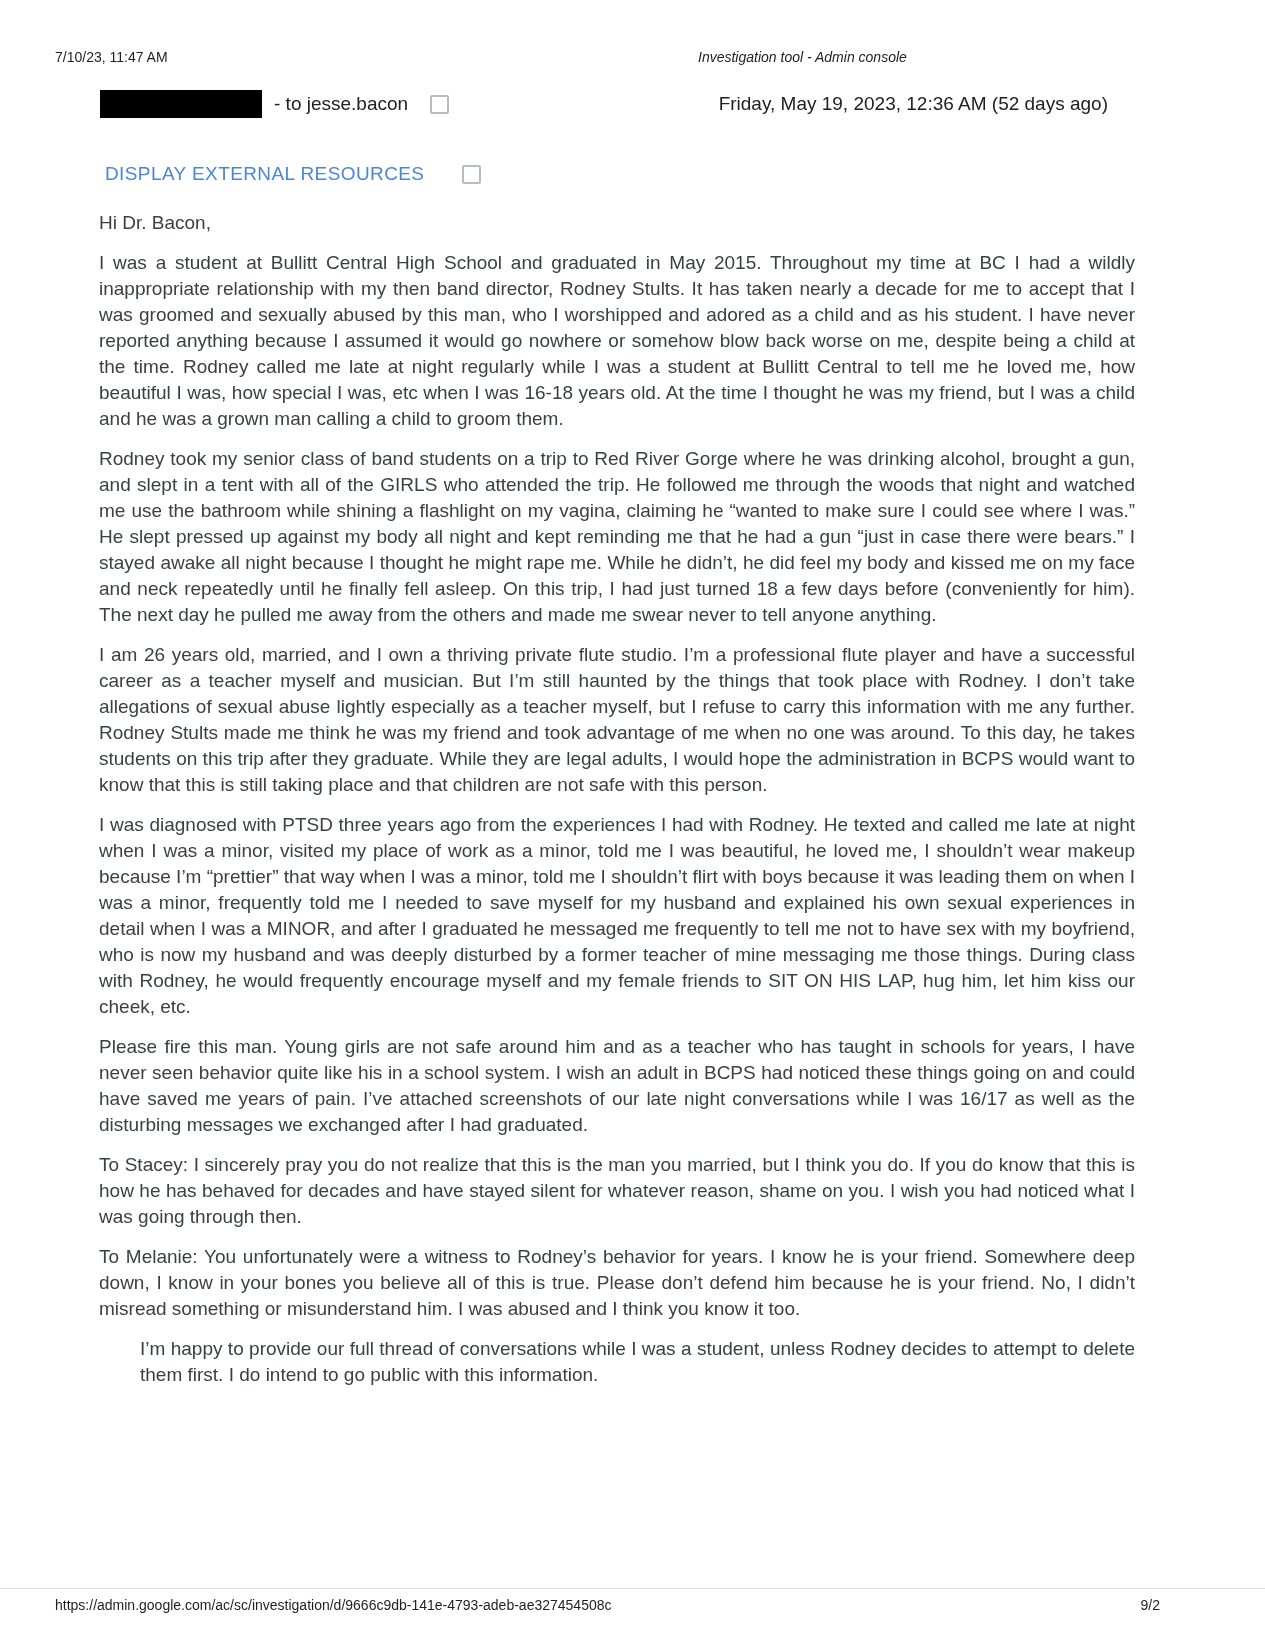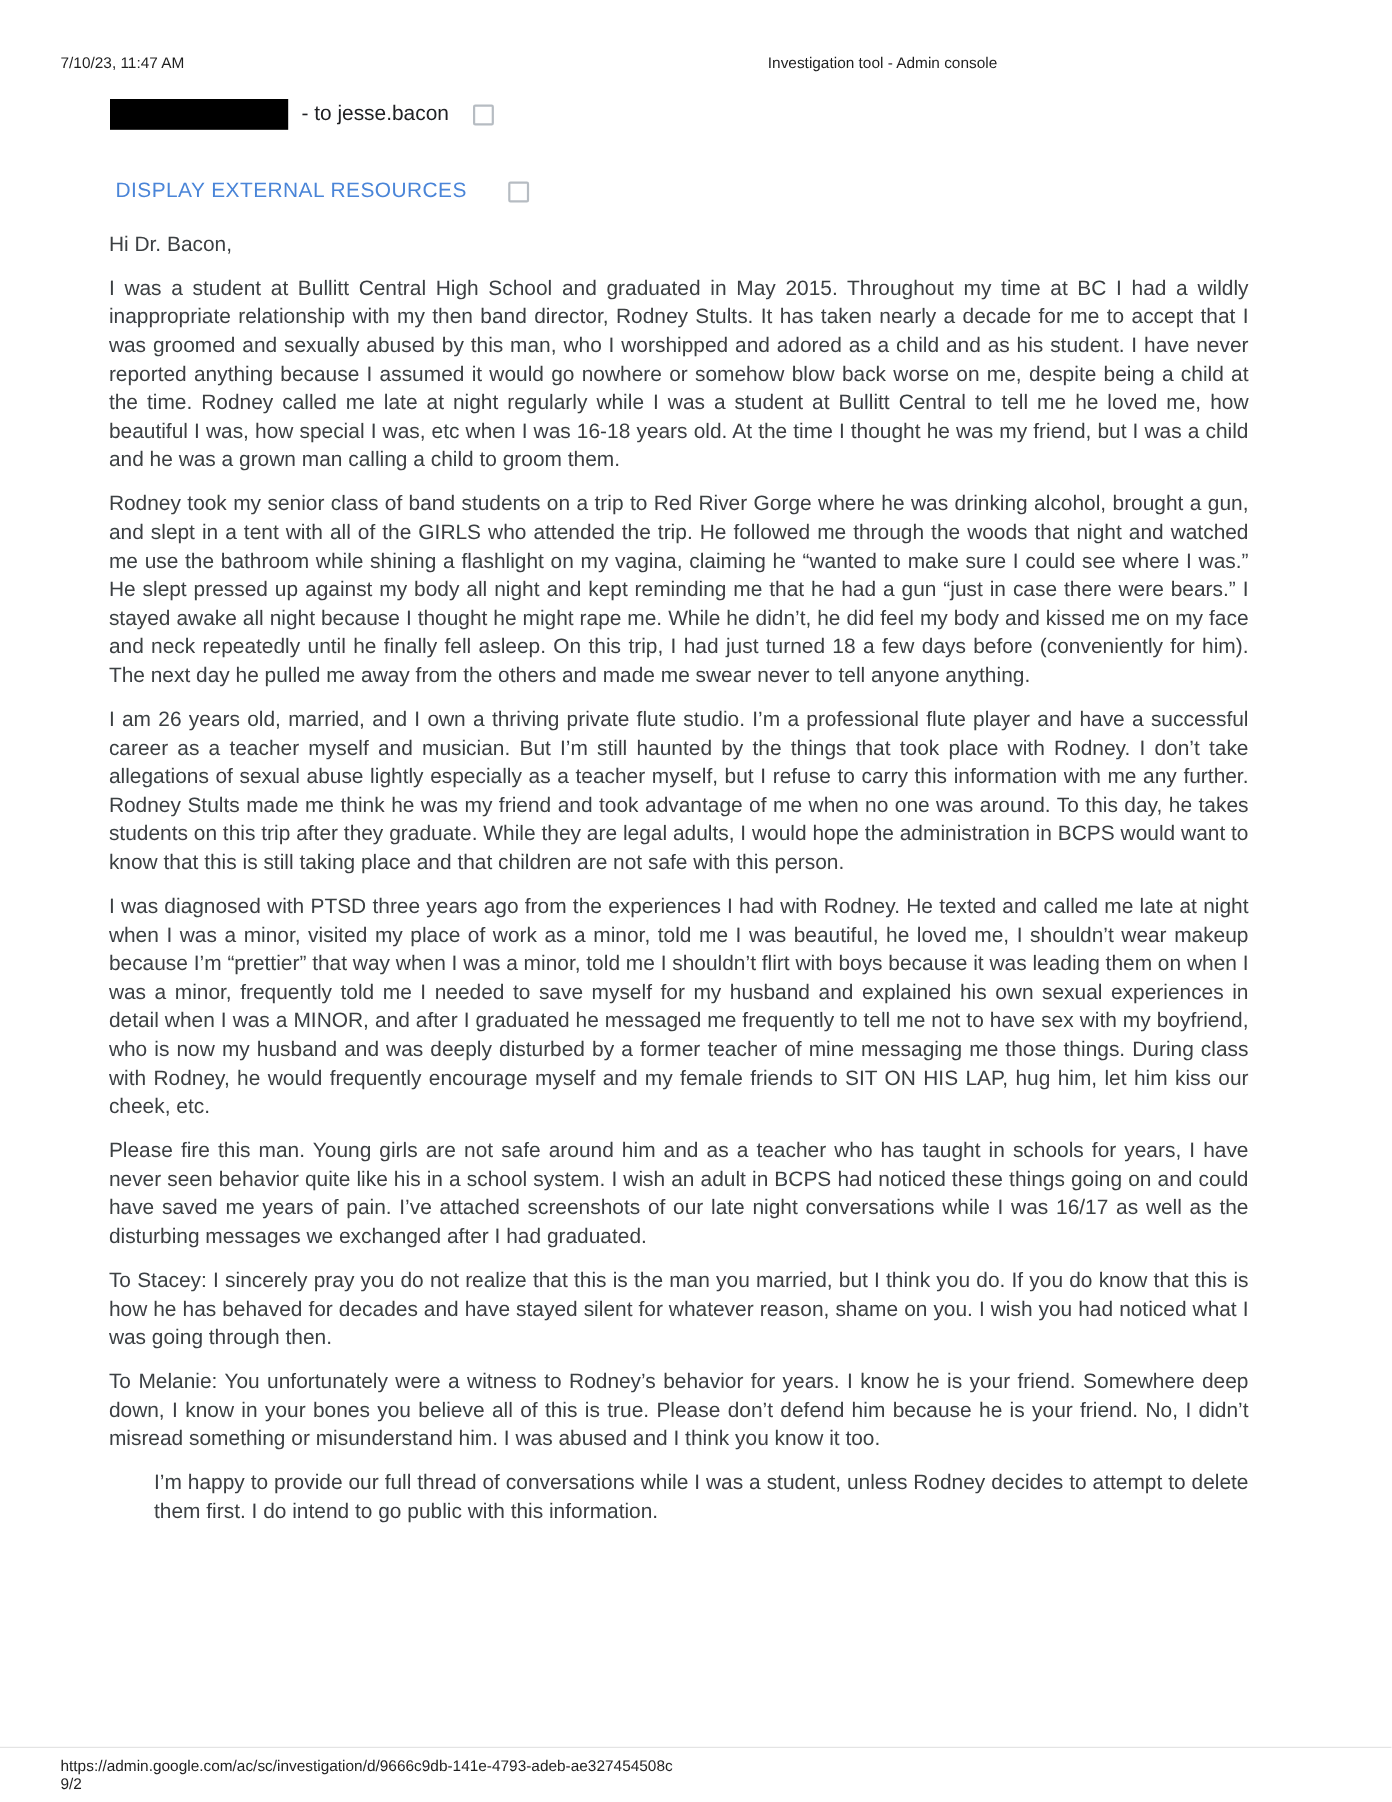--- a/index.html
+++ b/index.html
@@ -18,21 +18,21 @@
   
   .print-header {
     position: absolute;
     top: 26px; left: 55px; right: 55px;
     height: 20px;
     font-size: 14px;
     color: var(--print-chrome-text, #1f1f1f);
     margin-top: 23px;
   }
   .ph-left { position: absolute; left: 0; top: 0; white-space: nowrap; }
-  .ph-center { position: absolute; left: 643px; top: 0; white-space: nowrap; }
+  .ph-center { position: absolute; left: 643px; top: 0; white-space: nowrap; font-style: italic; }
 
   
   .email-header {
     position: absolute;
     top: 90px; left: 100px; right: 157px;
     display: flex;
     justify-content: space-between;
     align-items: center;
     font-size: 19px;
     color: #202124;
@@ -91,41 +91,41 @@
   
   .print-footer {
     position: absolute;
     top: 1588px; left: 0; right: 0;
     border-top: 1px solid var(--footer-rule, #e2e2e2);
     padding: 8px 105px 0 55px;
     display: flex;
     justify-content: space-between;
     font-size: 14px;
     color: var(--print-chrome-text, #1f1f1f);
-    flex-direction: column;
   }
   .pf-left { white-space: nowrap; }
   .pf-right { white-space: nowrap; }
 </style>
 </head>
 <body>
 
 <div class="page">
 
   <header class="print-header">
     <span class="ph-left">7/10/23, 11:47 AM</span>
     <span class="ph-center">Investigation tool - Admin console</span>
   </header>
 
   <section class="email-header">
     <div class="eh-left">
       <span class="redaction"></span>
       <span class="recipient">- to jesse.bacon</span>
       <span class="checkbox cb-sender"></span>
     </div>
+    <div class="eh-right">Friday, May 19, 2023, 12:36 AM (52 days ago)</div>
   </section>
 
   <div class="resources-row">
     <button class="ext-res">DISPLAY EXTERNAL RESOURCES</button>
     <span class="checkbox cb-resources"></span>
   </div>
 
   <main class="email-body">
     <p>Hi Dr. Bacon,</p>
     <div>

